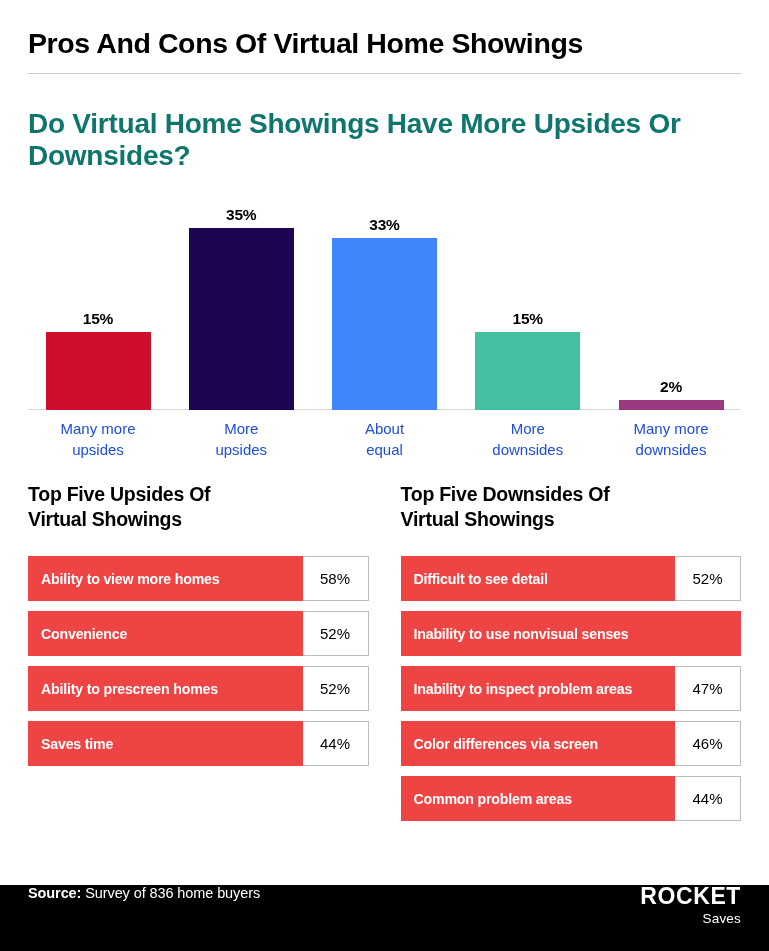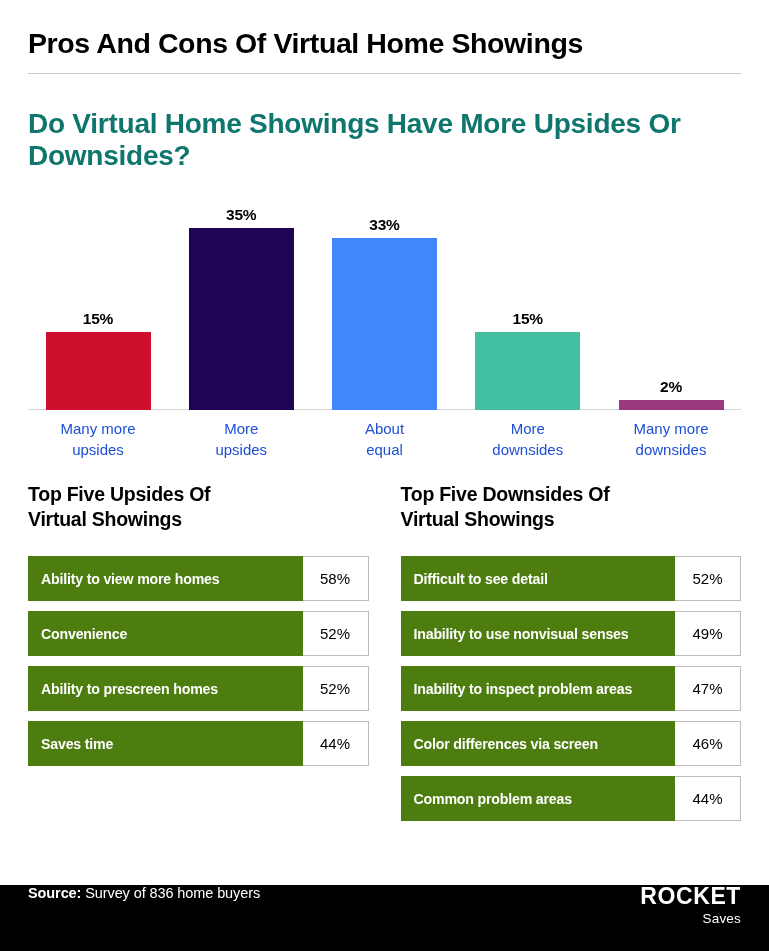--- a/index.html
+++ b/index.html
@@ -139,21 +139,21 @@
     flex-direction: column;
     gap: 10px;
   }
   .row {
     display: flex;
     height: 45px;
     align-items: stretch;
   }
   .row-label {
     flex: 1 1 auto;
-    background: #4d7c0f;
+    background: #ef4444;
     color: #ffffff;
     font-size: 14.2px;
     font-weight: bold;
     letter-spacing: -0.2px;
     display: flex;
     align-items: center;
     padding-left: 13px;
     box-sizing: border-box;
     overflow: hidden;
     white-space: nowrap;
@@ -289,21 +289,20 @@
     <div class="table-col">
       <h3 class="col-heading">Top Five Downsides Of
 Virtual Showings</h3>
       <div class="rows" id="downsides-rows">
           <div class="row">
             <div class="row-label">Difficult to see detail</div>
             <div class="row-value">52%</div>
           </div>
           <div class="row">
             <div class="row-label">Inability to use nonvisual senses</div>
-            <div class="row-value">49%</div>
           </div>
           <div class="row">
             <div class="row-label">Inability to inspect problem areas</div>
             <div class="row-value">47%</div>
           </div>
           <div class="row">
             <div class="row-label">Color differences via screen</div>
             <div class="row-value">46%</div>
           </div>
           <div class="row">

